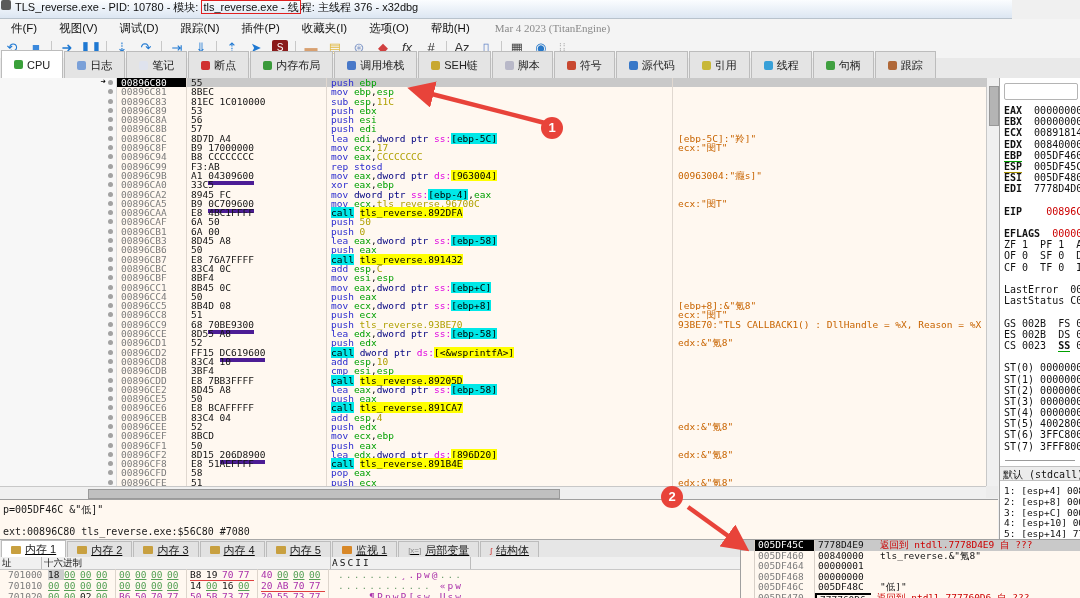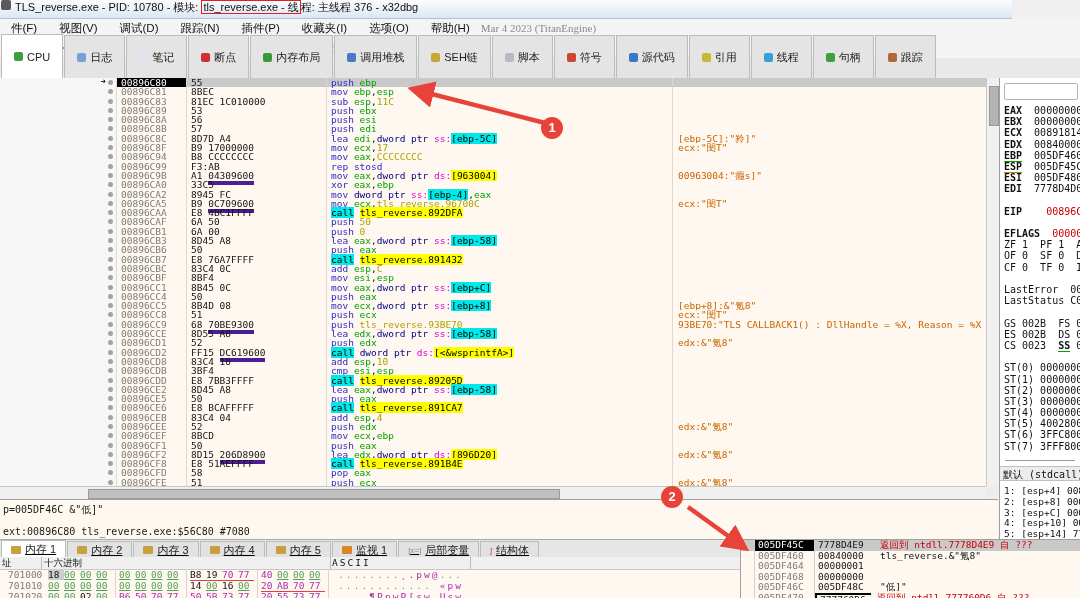--- a/index.html
+++ b/index.html
@@ -8,31 +8,31 @@
   #app{position:absolute;inset:0;}
   
   .titlebar{position:absolute;left:0;top:0;width:1012px;height:18px;
     background:linear-gradient(#fbfdff,#dce6f2);border-bottom:1px solid #b8c2cc;
     display:flex;font-size:11px;color:#111;}
   .appicon{width:10px;height:10px;background:#5a5a5a;margin:0 4px 0 1px;border-radius:2px;}
   .titlebox{border:1px solid #e02020;padding:0 1px;}
   .menubar{position:absolute;left:0;top:19px;width:1080px;height:18px;background:#f4f4f4;
     display:flex;align-items:center;font-size:11.5px;color:#111;}
   .mitem{padding:0 11px;}
-  .mbuild{color:#8a8a8a;font-family:"Liberation Serif",serif;font-size:11px;}
+  .mbuild{margin-left:14px;color:#8a8a8a;font-family:"Liberation Serif",serif;font-size:11px;}
   .toolbar{position:absolute;left:0;top:37px;width:1080px;height:21px;background:#f4f4f4;
     display:flex;align-items:center;border-bottom:1px solid #d8d8d8;}
   .ticon{width:24px;text-align:center;font-size:13px;line-height:18px;cursor:default;}
   .ticon.boxed{width:16px;height:15px;margin:0 4px;line-height:15px;font-size:10px;border-radius:2px;}
   .tsep{width:1px;height:14px;background:#c8c8c8;margin:0 3px;}
   .thandle{color:#b0b0b0;font-size:10px;margin-left:6px;letter-spacing:1px;}
   
   .tabbar{position:absolute;left:0;top:58px;width:1080px;height:20px;background:#e9e9e9;
     display:flex;align-items:flex-end;border-bottom:1px solid #a8a8a8;font-size:11px;}
-  .tab{display:flex;align-items:center;height:18px;padding:12px 12px;border:1px solid #bcbcbc;
+  .tab{display:flex;align-items:center;height:18px;padding:4px 12px;border:1px solid #bcbcbc;
     border-bottom:none;background:#e4e4e4;margin-left:1px;color:#222;}
   .tab.active{background:#ffffff;height:19px;}
   .tico{display:inline-block;width:9px;height:9px;margin-right:4px;border-radius:2px;}
   
   .disasm{position:absolute;left:0;top:78px;width:986px;height:408px;background:#FFF8F0;
     overflow:hidden;font-family:"DejaVu Sans Mono",monospace;font-size:9.5px;}
   .drow{display:flex;height:9.3px;line-height:9.3px;white-space:pre;}
   .gut{width:116px;flex:0 0 116px;background:#f7f7f7;border-right:1px solid #dcdcdc;position:relative;}
   .dot{position:absolute;right:3px;top:2px;width:5px;height:5px;border-radius:50%;background:#a2a2a2;}
   .ciparrow{position:absolute;right:10px;top:-1px;color:#000;font-weight:bold;font-size:9px;}

